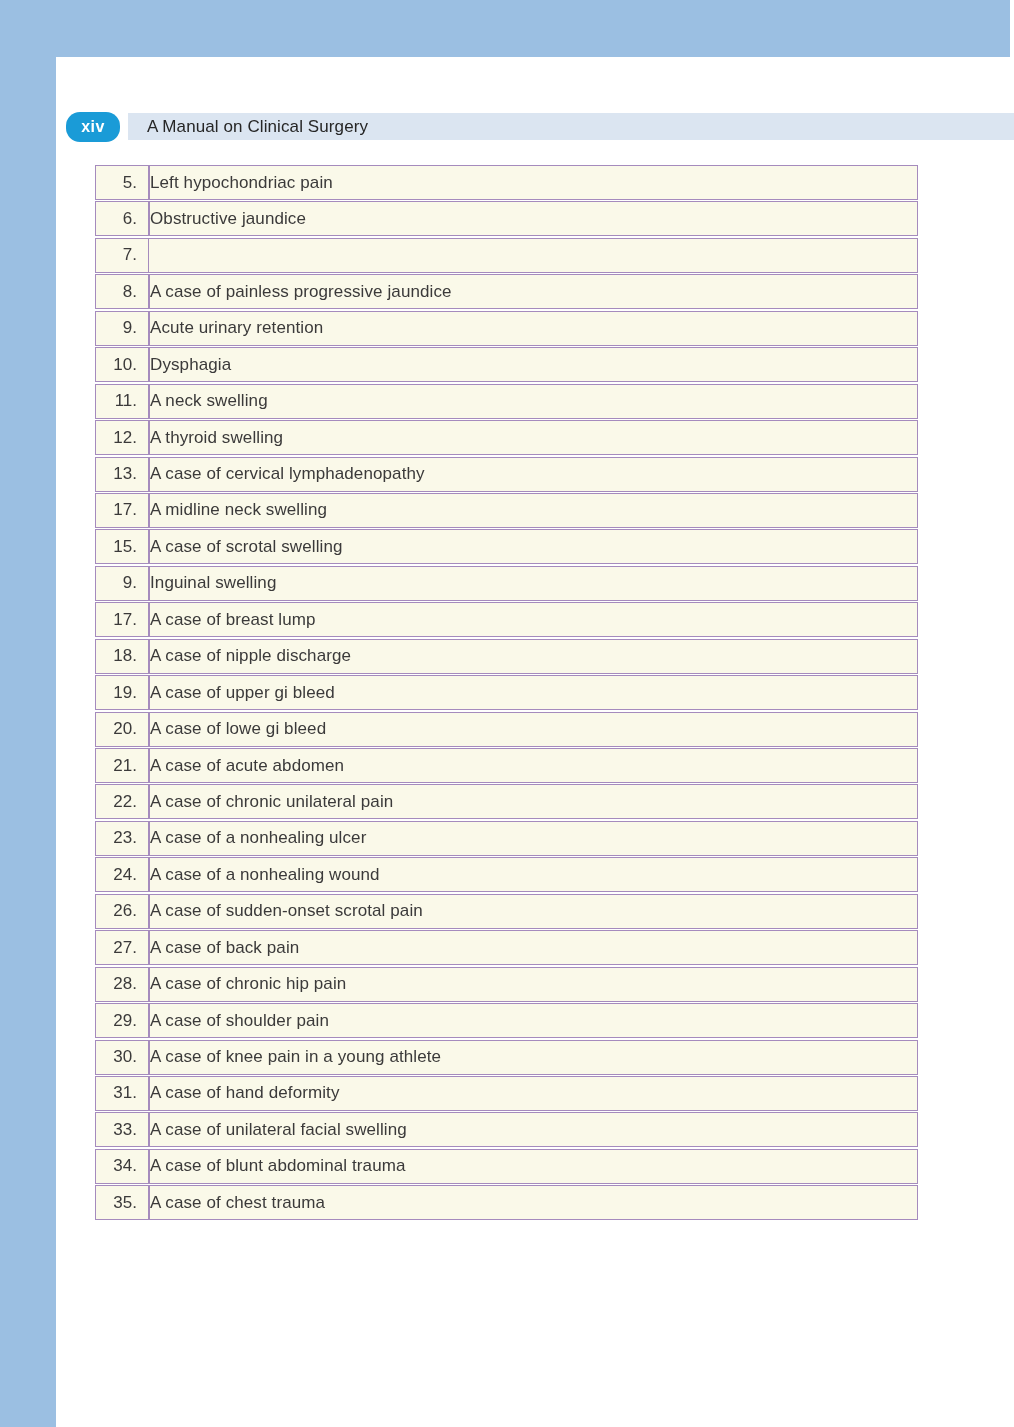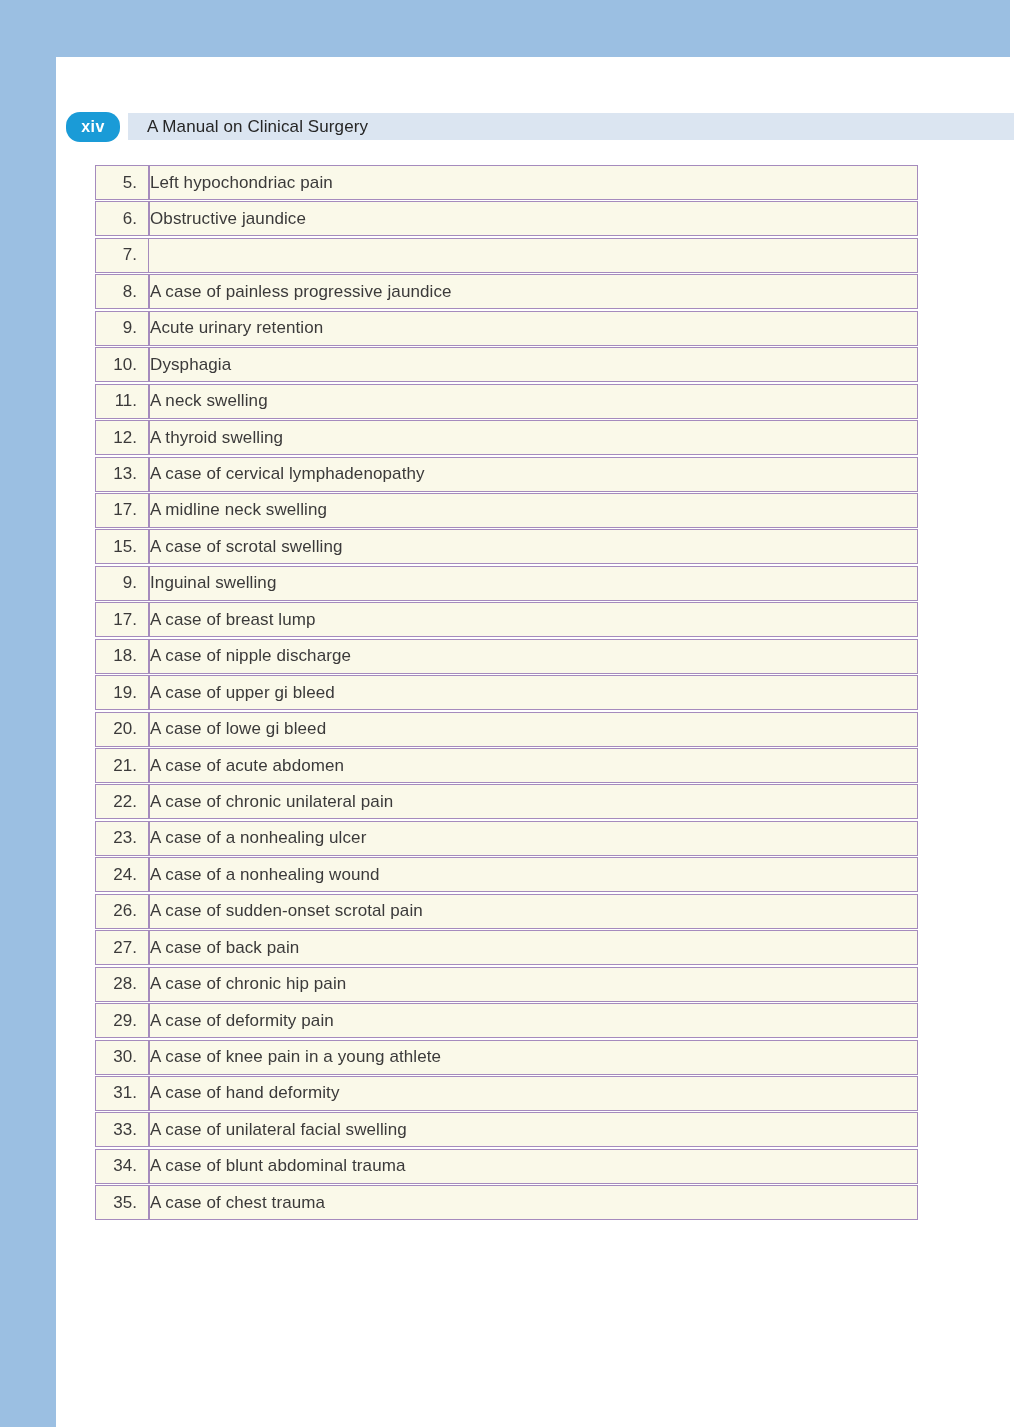--- a/index.html
+++ b/index.html
@@ -184,21 +184,21 @@
     <div class="case-row">
       <div class="case-num">27.</div>
       <div class="case-title">A case of back pain</div>
     </div>
     <div class="case-row">
       <div class="case-num">28.</div>
       <div class="case-title">A case of chronic hip pain</div>
     </div>
     <div class="case-row">
       <div class="case-num">29.</div>
-      <div class="case-title">A case of deformity pain</div>
+      <div class="case-title">A case of shoulder pain</div>
     </div>
     <div class="case-row">
       <div class="case-num">30.</div>
       <div class="case-title">A case of knee pain in a young athlete</div>
     </div>
     <div class="case-row">
       <div class="case-num">31.</div>
       <div class="case-title">A case of hand deformity</div>
     </div>
     <div class="case-row">

